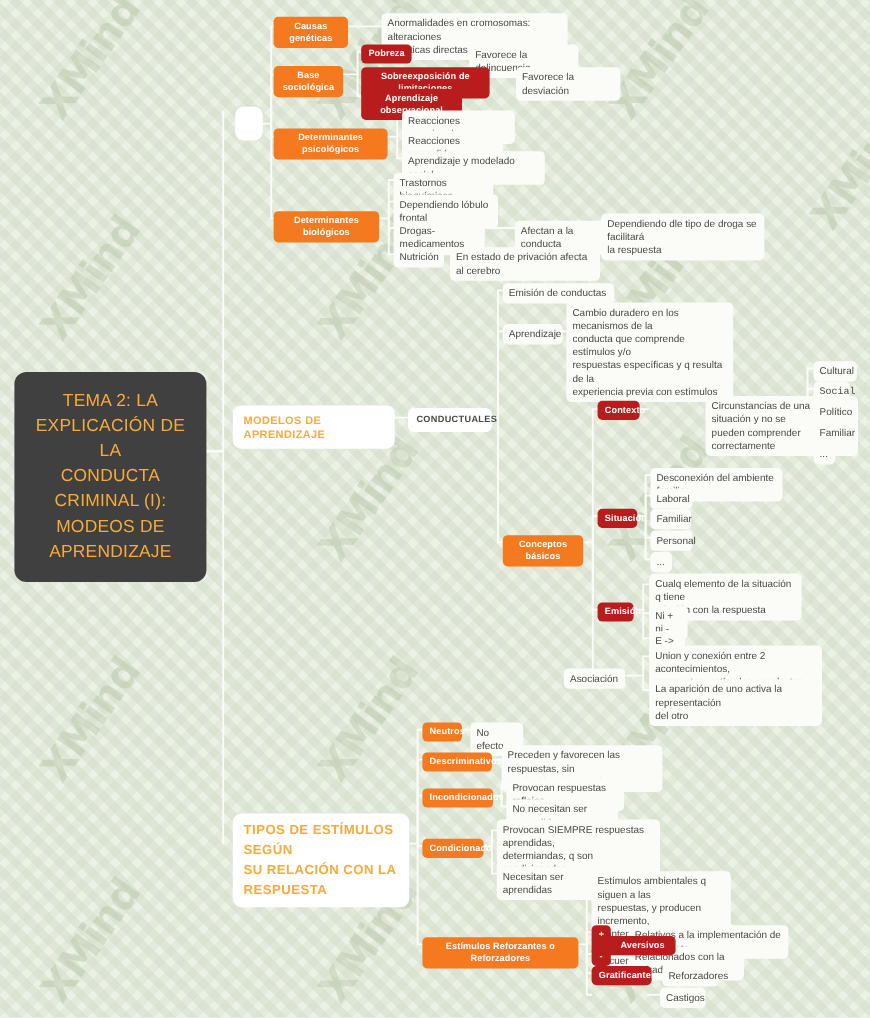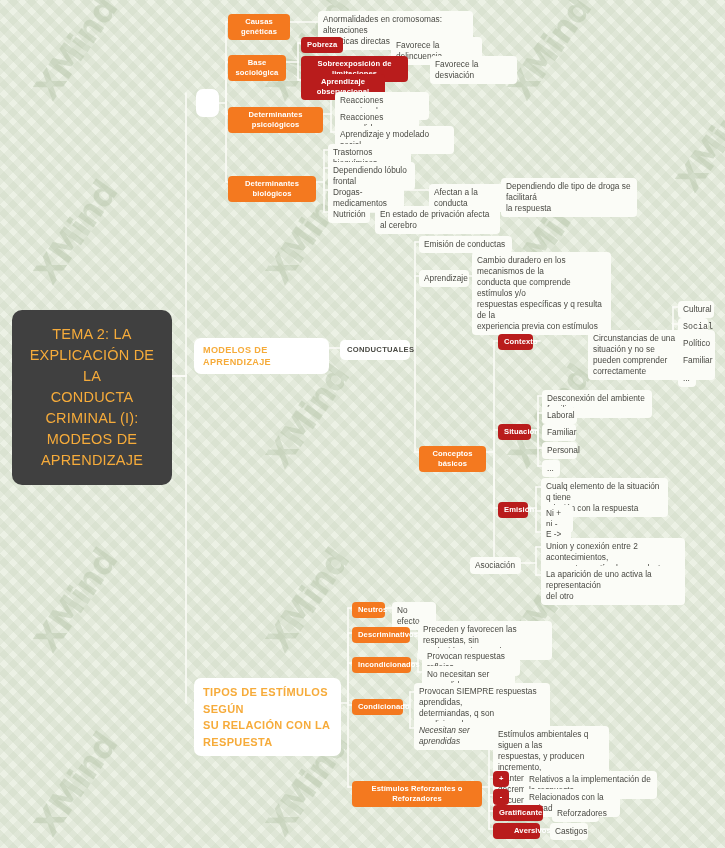--- a/index.html
+++ b/index.html
@@ -362,31 +362,31 @@
 <div class="node plain" style="left:418px;top:621px;width:134px;">Preceden y favorecen las respuestas, sin
 producirlas ni causarlas</div>
 
 <div class="node orange" style="left:352px;top:657px;width:59px;">Incondicionados</div>
 <div class="node plain" style="left:422px;top:648px;width:98px;">Provocan respuestas reflejas</div>
 <div class="node plain" style="left:422px;top:666px;width:93px;">No necesitan ser aprendidos</div>
 
 <div class="node orange" style="left:352px;top:699px;width:51px;">Condicionado</div>
 <div class="node plain" style="left:414px;top:683px;width:136px;">Provocan SIEMPRE respuestas aprendidas,
 determiandas, q son condicionadas</div>
-<div class="node plain" style="left:414px;top:722px;width:96px;font-style:italic;">Necesitan ser aprendidas</div>
+<div class="node plain" style="left:414px;top:722px;width:96px;">Necesitan ser aprendidas</div>
 
 <div class="node orange" style="left:352px;top:781px;width:130px;">Estímulos Reforzantes o Reforzadores</div>
 <div class="node plain" style="left:493px;top:726px;width:116px;">Estímulos ambientales q siguen a las
 respuestas, y producen incremento,
 mantenimiento o decremento de su
 frecuencia</div>
 
 <div class="node yellow" style="left:493px;top:771px;width:16px;">+</div>
 <div class="node plain" style="left:524px;top:771px;width:133px;">Relativos a la implementación de la respuesta</div>
 
 <div class="node yellow" style="left:493px;top:789px;width:16px;">-</div>
 <div class="node plain" style="left:524px;top:789px;width:96px;">Relacionados con la retirada</div>
 
 <div class="node yellow" style="left:493px;top:805px;width:50px;">Gratificantes</div>
 <div class="node plain" style="left:552px;top:805px;width:47px;">Reforzadores</div>
 
-<div class="node yellow" style="left:493px;top:823px;width:47px;padding-left:21px;">Aversivos</div>
+<div class="node yellow" style="left:493px;top:780px;width:70px;padding-left:21px;">Aversivos</div>
 <div class="node plain" style="left:550px;top:823px;width:38px;">Castigos</div>
 
 </body></html>

